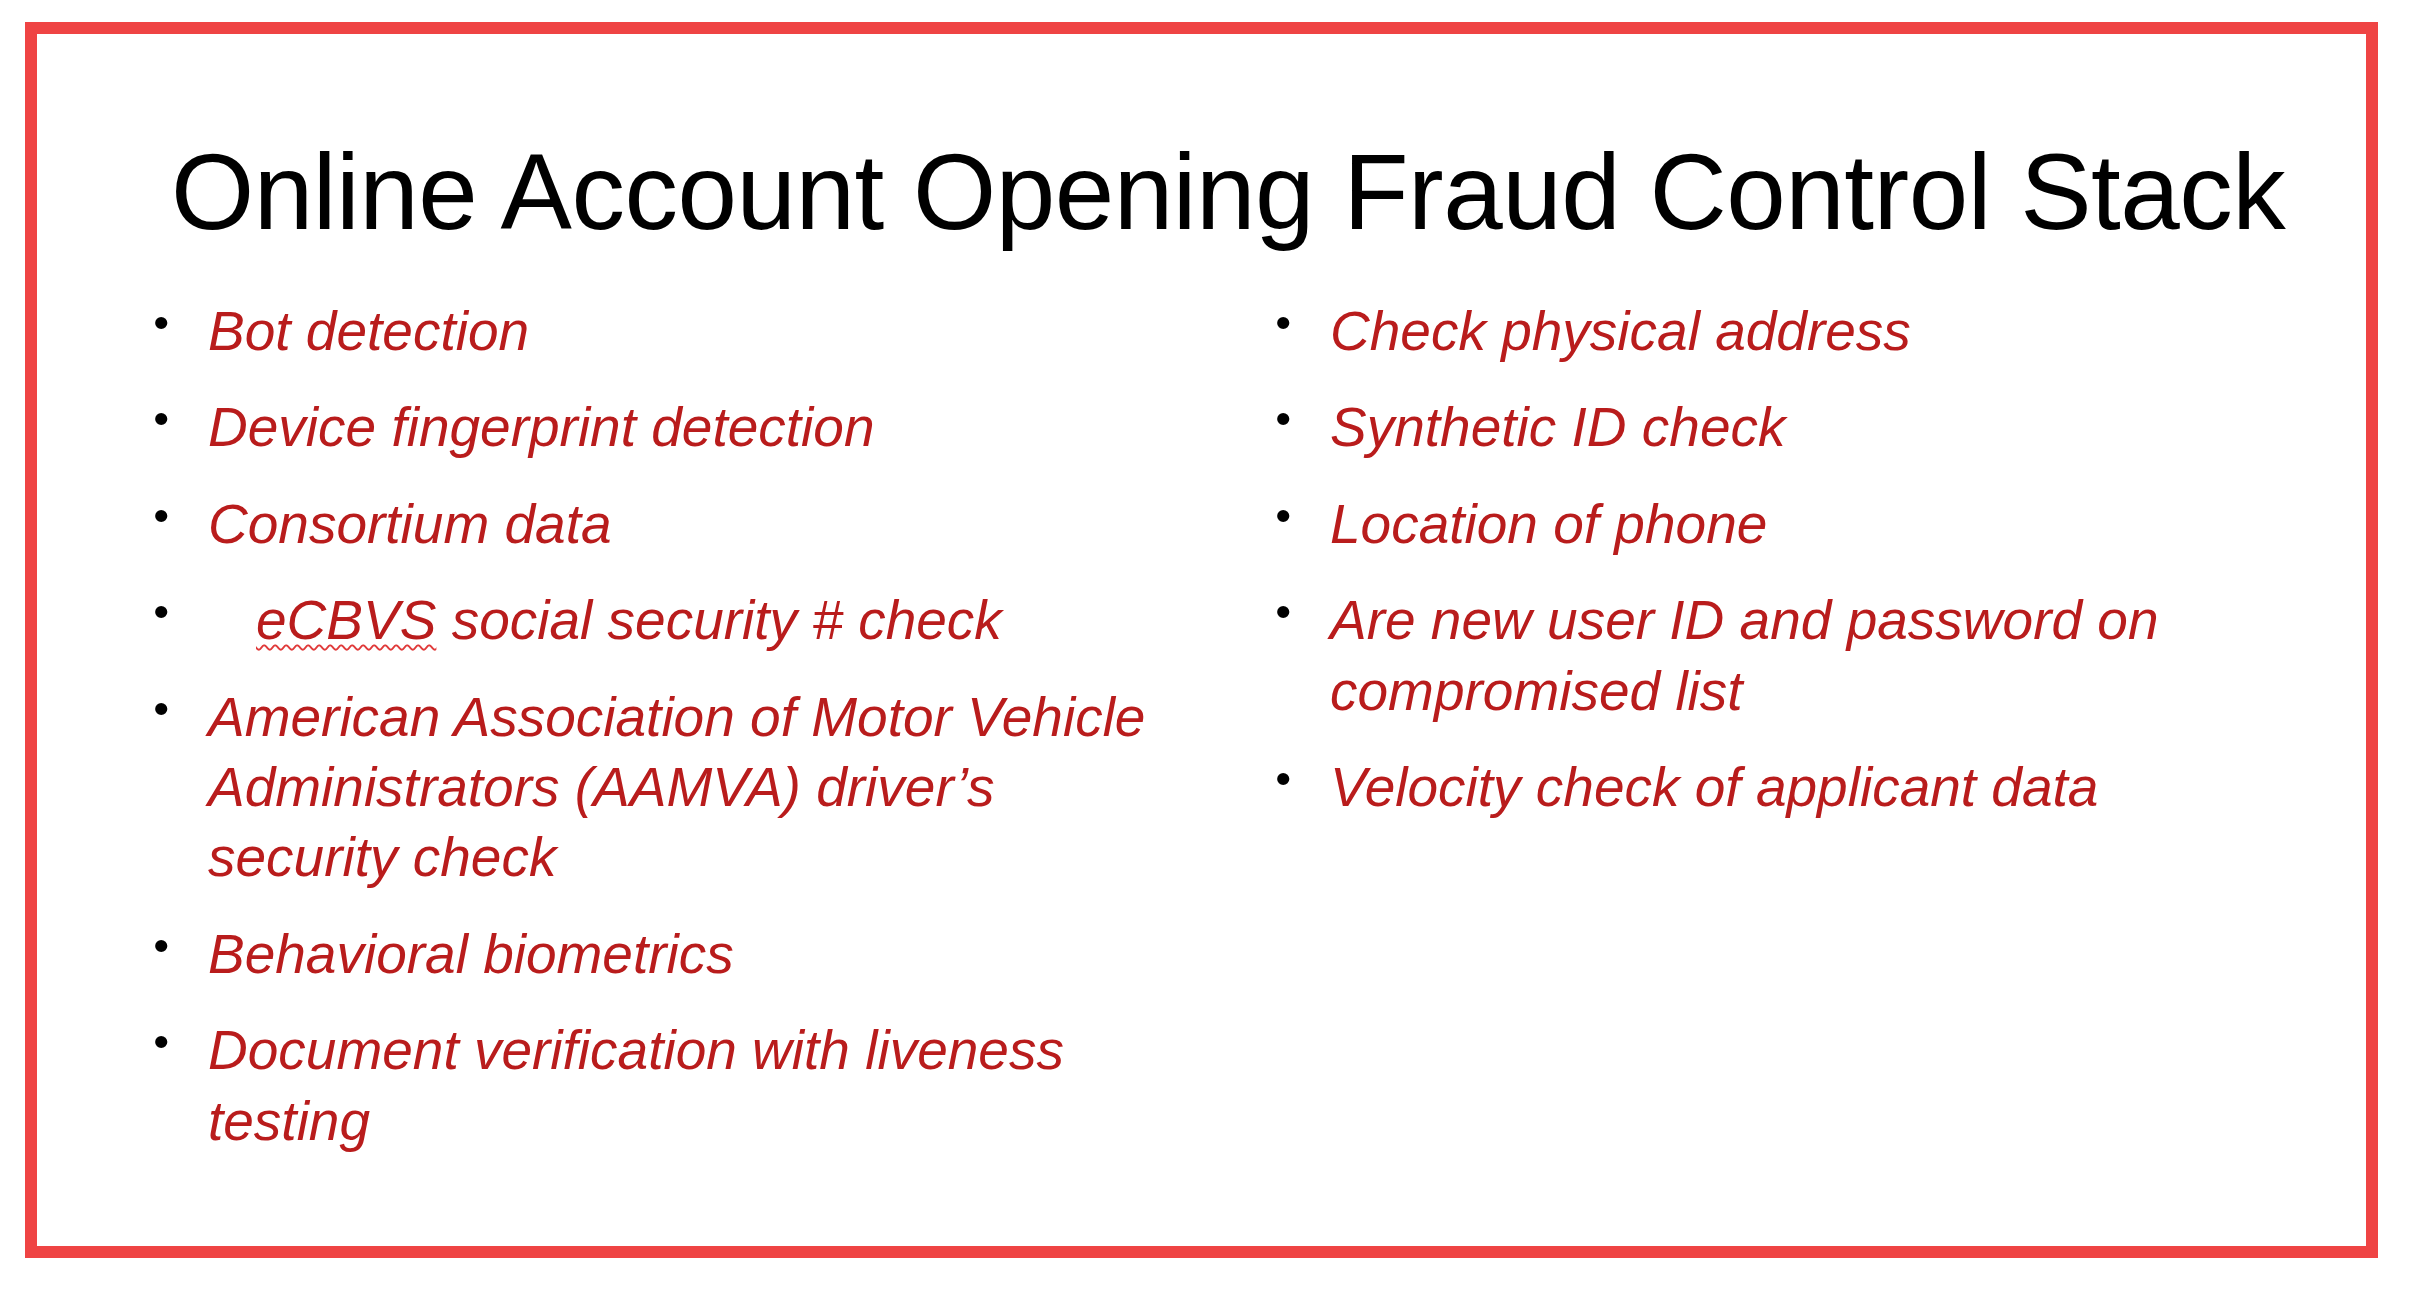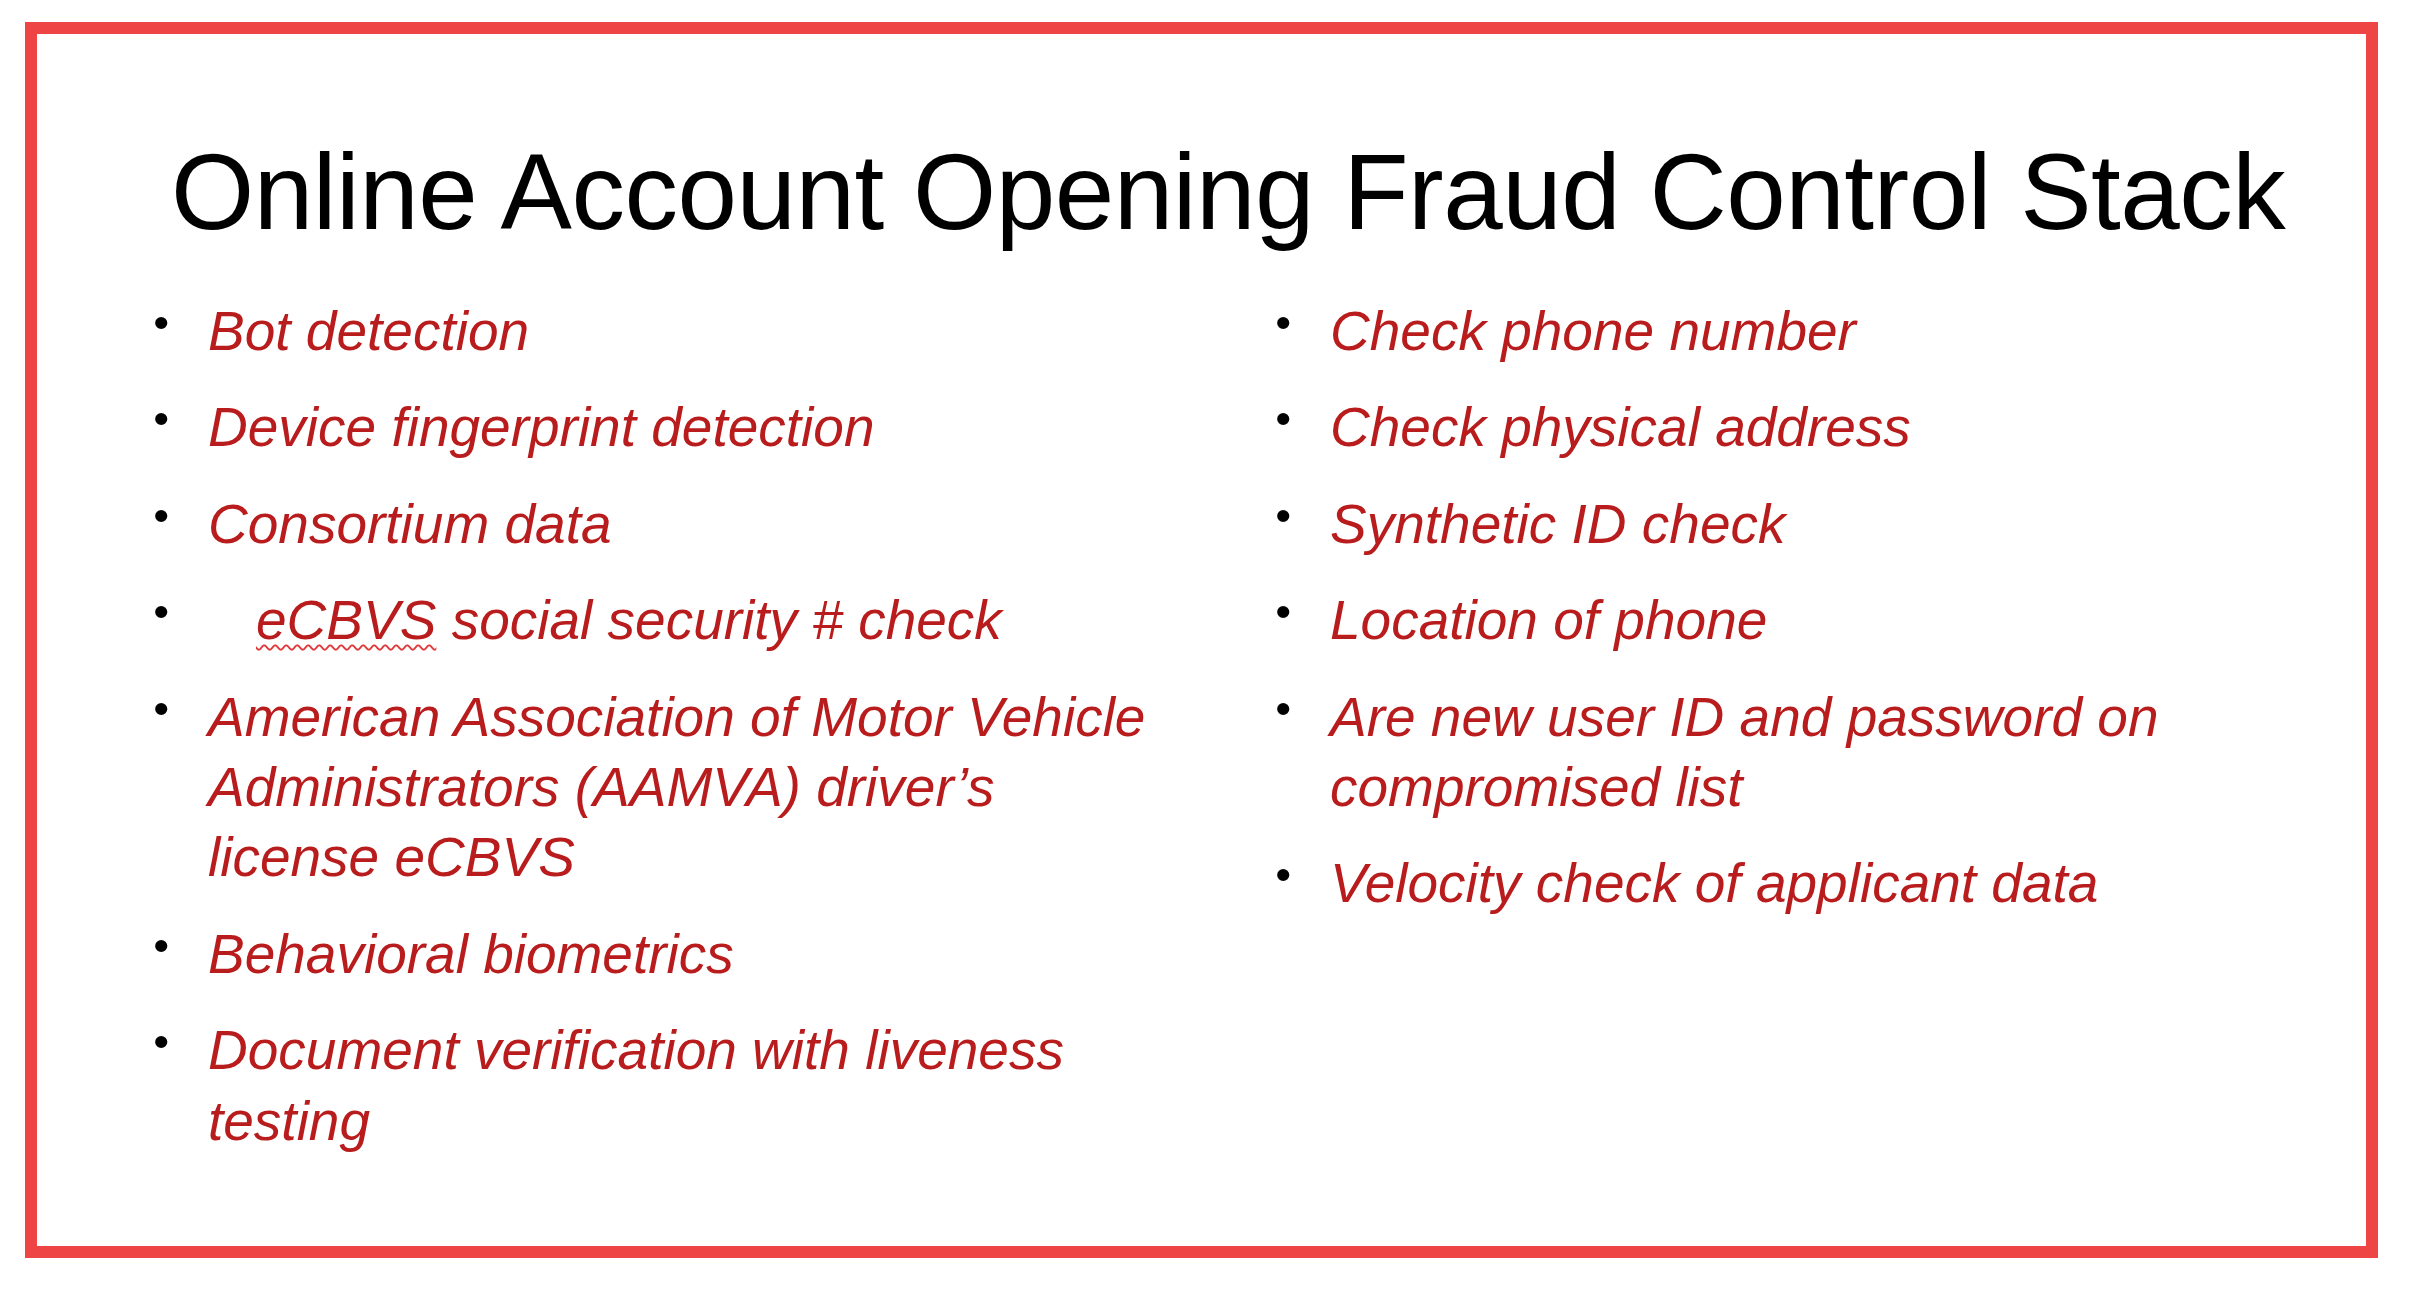--- a/index.html
+++ b/index.html
@@ -108,29 +108,28 @@
     <h1 class="slide-title">Online Account Opening Fraud Control Stack</h1>
 
     <div class="body-columns">
 
       <div class="bullet-column col-left">
         <ul class="bullet-list">
           <li class="bullet-item">Bot detection</li>
           <li class="bullet-item">Device fingerprint detection</li>
           <li class="bullet-item">Consortium data</li>
           <li class="bullet-item"><span class="misspelled">eCBVS</span><span> social security # check</span></li>
-          <li class="bullet-item">American Association of Motor Vehicle Administrators (AAMVA) driver’s license eCBVS</li>
+          <li class="bullet-item">American Association of Motor Vehicle Administrators (AAMVA) driver’s security check</li>
           <li class="bullet-item">Behavioral biometrics</li>
           <li class="bullet-item">Document verification with liveness testing</li>
         </ul>
       </div>
 
       <div class="bullet-column col-right">
         <ul class="bullet-list">
-          <li class="bullet-item">Check phone number</li>
           <li class="bullet-item">Check physical address</li>
           <li class="bullet-item">Synthetic ID check</li>
           <li class="bullet-item">Location of phone</li>
           <li class="bullet-item">Are new user ID and password on compromised list</li>
           <li class="bullet-item">Velocity check of applicant data</li>
         </ul>
       </div>
 
     </div>
   </div>

